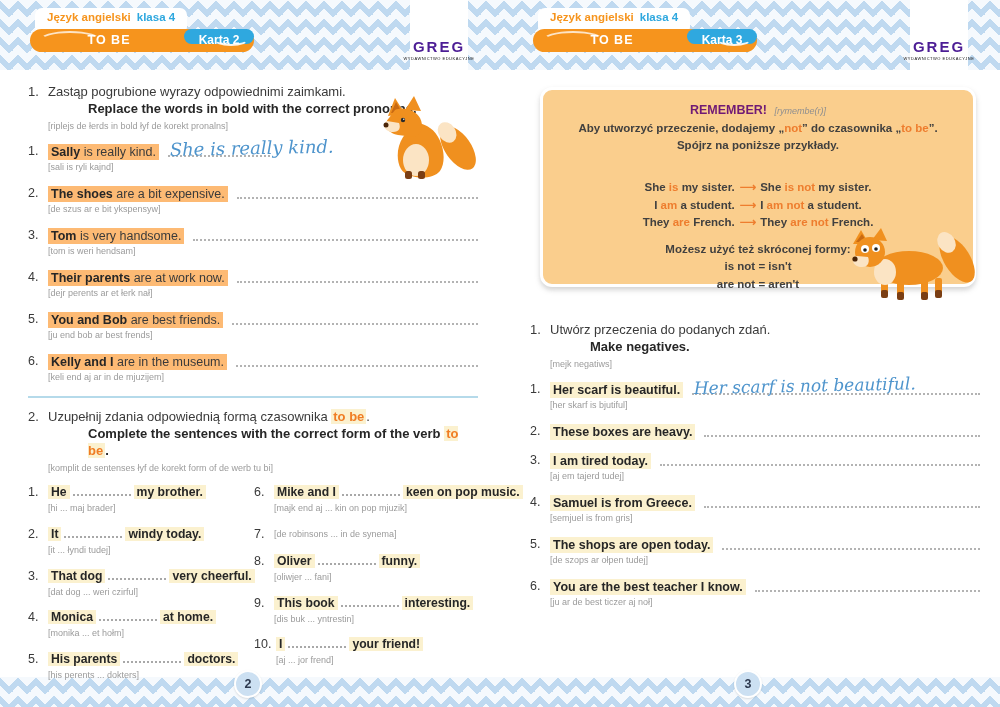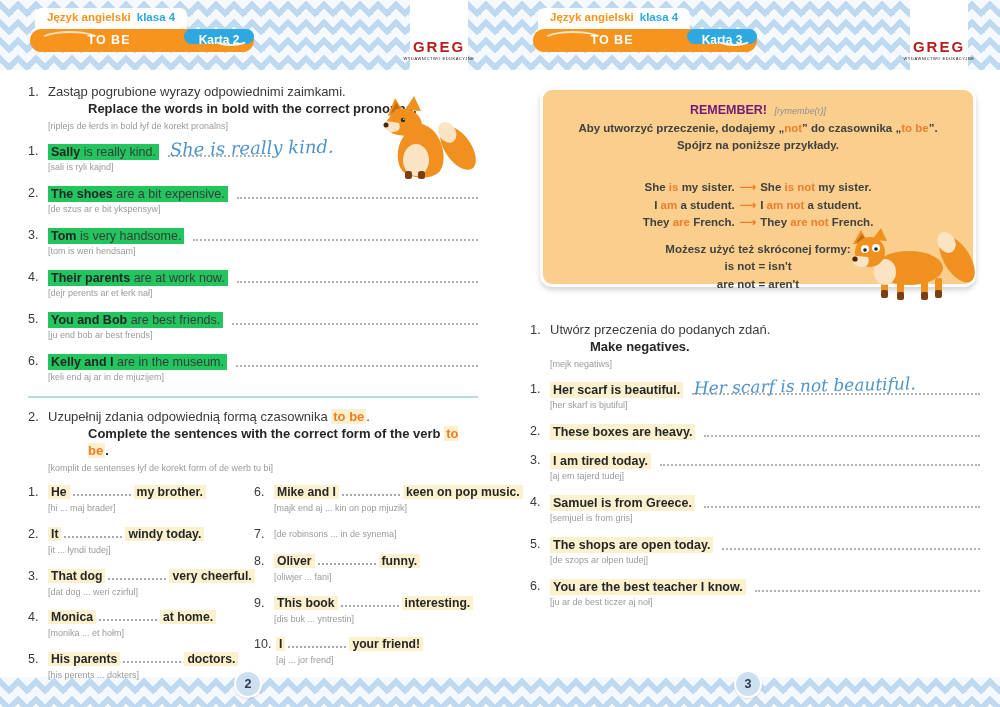--- a/index.html
+++ b/index.html
@@ -17,21 +17,21 @@
       linear-gradient(315deg, rgba(255,255,255,.85) 25%, transparent 25%);
     background-position:9px 0,9px 0,0 0,0 0;
     background-size:18px 18px;
   }
   .band-top{position:absolute;left:0;top:0;width:1000px;height:70px;}
   .band-bottom{position:absolute;left:0;top:677px;width:1000px;height:30px;}
   
   .logo{position:absolute;top:0;width:58px;height:70px;background:#fff;z-index:3;
     display:flex;flex-direction:column;align-items:center;justify-content:flex-end;
     padding-bottom:9px;box-sizing:border-box;}
-  .logo .nm{font-size:15px;font-weight:bold;letter-spacing:2px;color:#b91c1c;line-height:1;}
+  .logo .nm{font-size:15px;font-weight:bold;letter-spacing:2px;color:#4c1d95;line-height:1;}
   .logo .cap{font-size:4px;letter-spacing:.5px;color:#141414;margin-top:2px;white-space:nowrap;}
   
   .hdr{position:absolute;top:8px;width:226px;height:44px;z-index:4;}
   .hdr .tab{position:absolute;top:0;left:5px;background:#fff;border-radius:7px;
     padding:3px 12px 9px;font-size:11.5px;font-weight:bold;white-space:nowrap;line-height:1.2;}
   .hdr .subj{color:#F6941D;}
   .hdr .grade{color:#2FA8DF;margin-left:6px;}
   .hdr .pill{position:absolute;top:21px;left:0;width:224px;height:23px;background:#F6941D;
     border-radius:12px;}
   .hdr .topic{position:absolute;left:0;top:4px;width:158px;text-align:center;color:#fff;
@@ -48,21 +48,21 @@
   .exh .no{width:20px;flex:none;font-size:13px;color:#3a3a3a;}
   .exh .pl{font-size:13px;color:#3a3a3a;line-height:1.3;}
   .exh .en{font-size:13px;font-weight:bold;color:#262626;line-height:1.3;margin-left:40px;}
   .exh .phn{margin-top:3px;}
   .phn{font-size:9px;color:#9b9b9b;line-height:1.2;}
   .accent{color:#F07D24;font-weight:bold;background:#FBF1CF;padding:0 2px;}
   .itm{display:flex;margin-bottom:13px;}
   .itm .no{width:20px;flex:none;font-size:12.5px;color:#3a3a3a;}
   .itm .bd{flex:1;min-width:0;}
   .ln{display:flex;align-items:flex-end;}
-  .sent{font-size:12.5px;color:#3a3a3a;background:#22c55e;padding:0 3px;line-height:1.3;white-space:nowrap;}
+  .sent{font-size:12.5px;color:#3a3a3a;background:#fdba74;padding:0 3px;line-height:1.3;white-space:nowrap;}
   .sent b{color:#262626;}
   .sent2{font-size:12.2px;line-height:1.3;white-space:nowrap;}
   .sent2 b{color:#262626;background:#FBF1CF;padding:0 3px;}
   .sentb{font-size:12.5px;line-height:1.3;white-space:nowrap;background:#FBF1CF;padding:0 3px;}
   .sentb b{color:#262626;}
   .dots{flex:1;border-bottom:2px dotted #b3b3b3;margin:0 2px 3px 9px;position:relative;}
   .dots.short{flex:0 0 102px;}
   .itm .phn{margin-top:2px;}
   .gap{display:inline-block;width:58px;height:9px;border-bottom:2px dotted #a8a8a8;
     vertical-align:baseline;margin:0 3px;}

